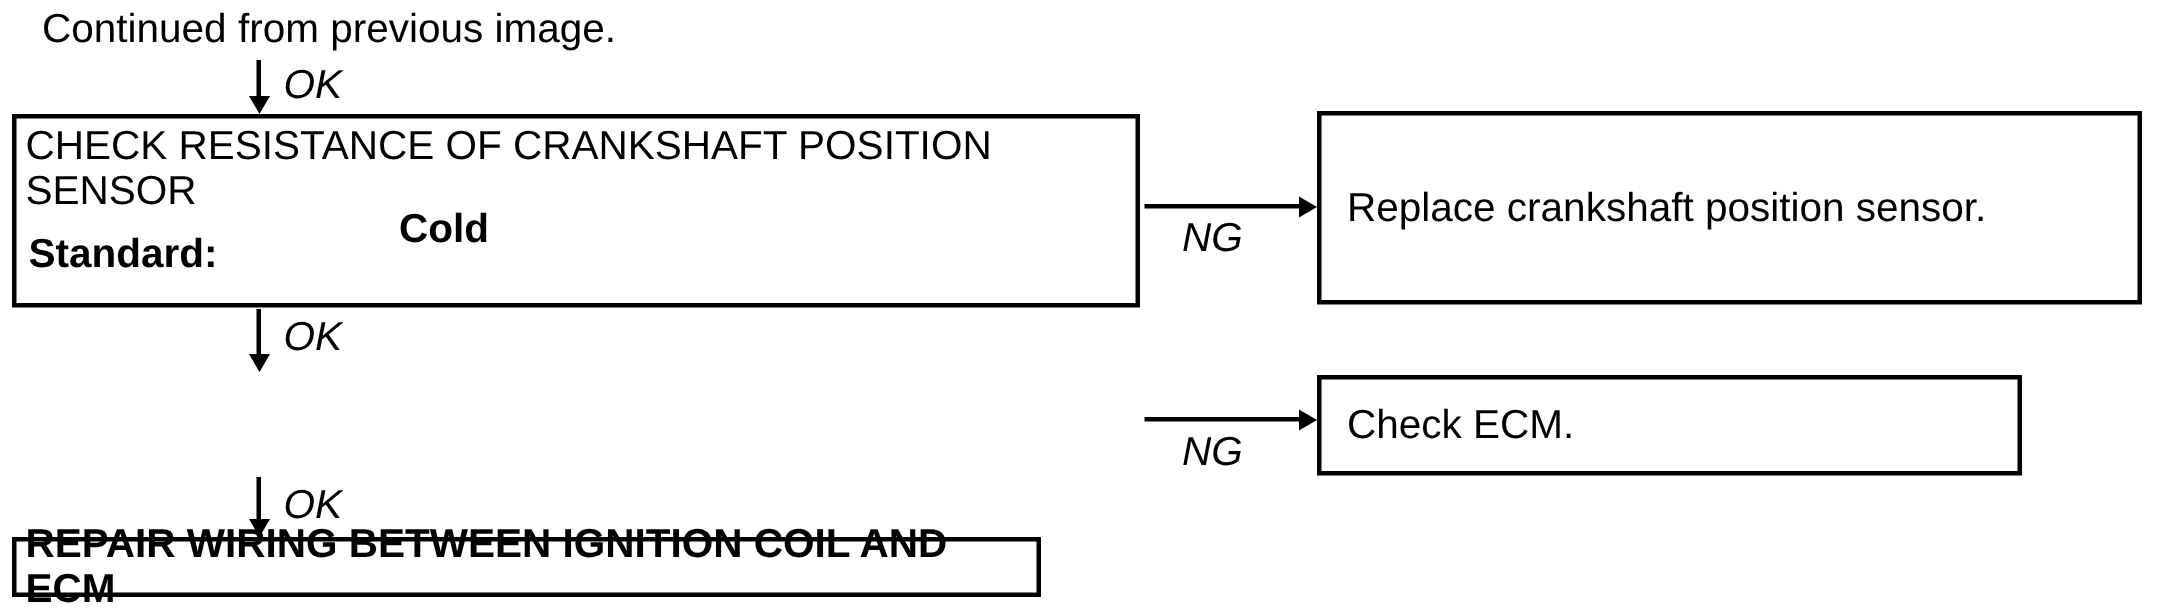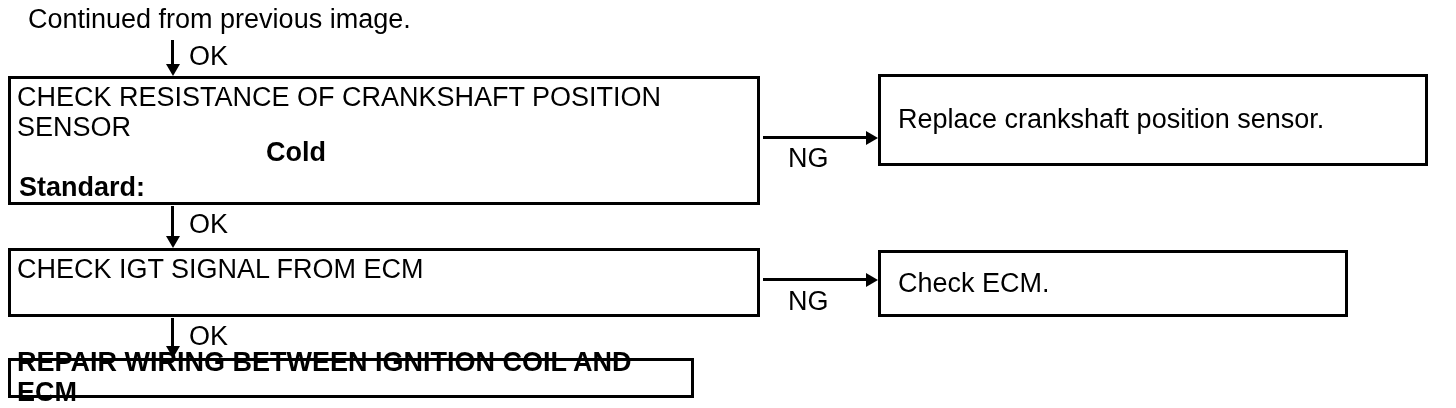--- a/index.html
+++ b/index.html
@@ -38,21 +38,21 @@
   }
   .vcenter {
     display: flex;
     align-items: center;
   }
 
   
   .std-label {
     position: absolute;
     left: 8px;
-    top: 94px;
+    top: 76px;
     font-weight: bold;
   }
   .spec-col {
     position: absolute;
     top: 59px;
     width: 235px;
     text-align: left;
     font-weight: bold;
     line-height: 29px;
   }
@@ -97,21 +97,21 @@
   .harrow .arrow-head {
     position: absolute;
     right: 0;
     top: 0;
     width: 0;
     height: 0;
     border-top: 7px solid transparent;
     border-bottom: 7px solid transparent;
     border-left: 12px solid #000000;
   }
-  .branch-label { position: absolute; }
+  .branch-label { position: absolute; font-style: italic; }
 </style>
 </head>
 <body>
 
 <div class="canvas">
 
   <div class="abs" style="left:28px; top:5px;">Continued from previous image.</div>
 
   <div class="varrow" style="left:166px; top:40px; height:36px;">
     <div class="arrow-line"></div>
@@ -126,33 +126,30 @@
       <div>Cold</div>
     </div>
   </div>
 
   <div class="harrow" style="left:763px; top:131px; width:115px;">
     <div class="arrow-line"></div>
     <div class="arrow-head"></div>
   </div>
   <div class="branch-label" style="left:788px; top:144px;">NG</div>
 
-  <div class="fbox vcenter" style="left:878px; top:74px; width:550px; height:92px; padding-left:17px;">
+  <div class="fbox vcenter" style="left:878px; top:74px; width:550px; height:129px; padding-left:17px;">
     <div>Replace crankshaft position sensor.</div>
   </div>
 
   <div class="varrow" style="left:166px; top:206px; height:42px;">
     <div class="arrow-line"></div>
     <div class="arrow-head"></div>
   </div>
   <div class="branch-label" style="left:189px; top:210px;">OK</div>
 
-  <div class="fbox" style="left:8px; top:248px; width:752px; height:69px;">
-    <div class="step-title">CHECK IGT SIGNAL FROM ECM</div>
-  </div>
 
   <div class="harrow" style="left:763px; top:273px; width:115px;">
     <div class="arrow-line"></div>
     <div class="arrow-head"></div>
   </div>
   <div class="branch-label" style="left:788px; top:287px;">NG</div>
 
   <div class="fbox vcenter" style="left:878px; top:250px; width:470px; height:67px; padding-left:17px;">
     <div>Check ECM.</div>
   </div>

